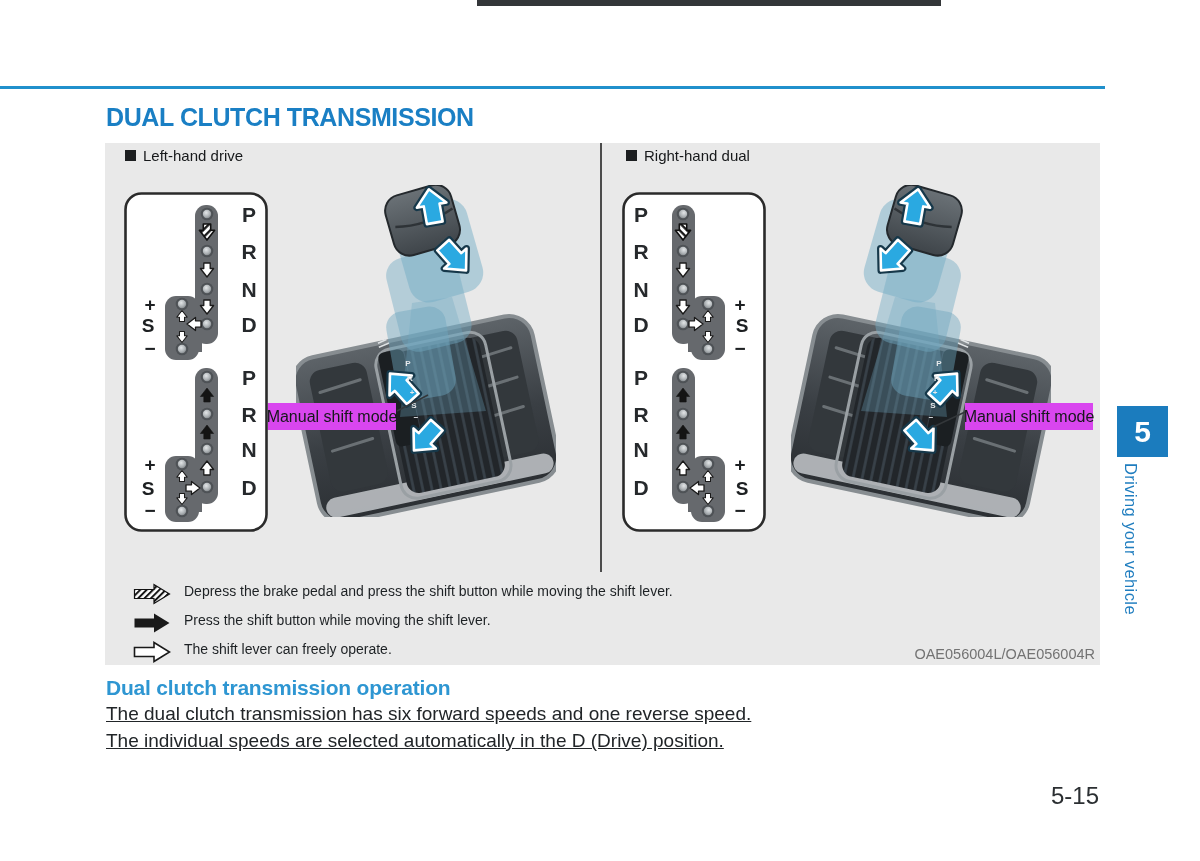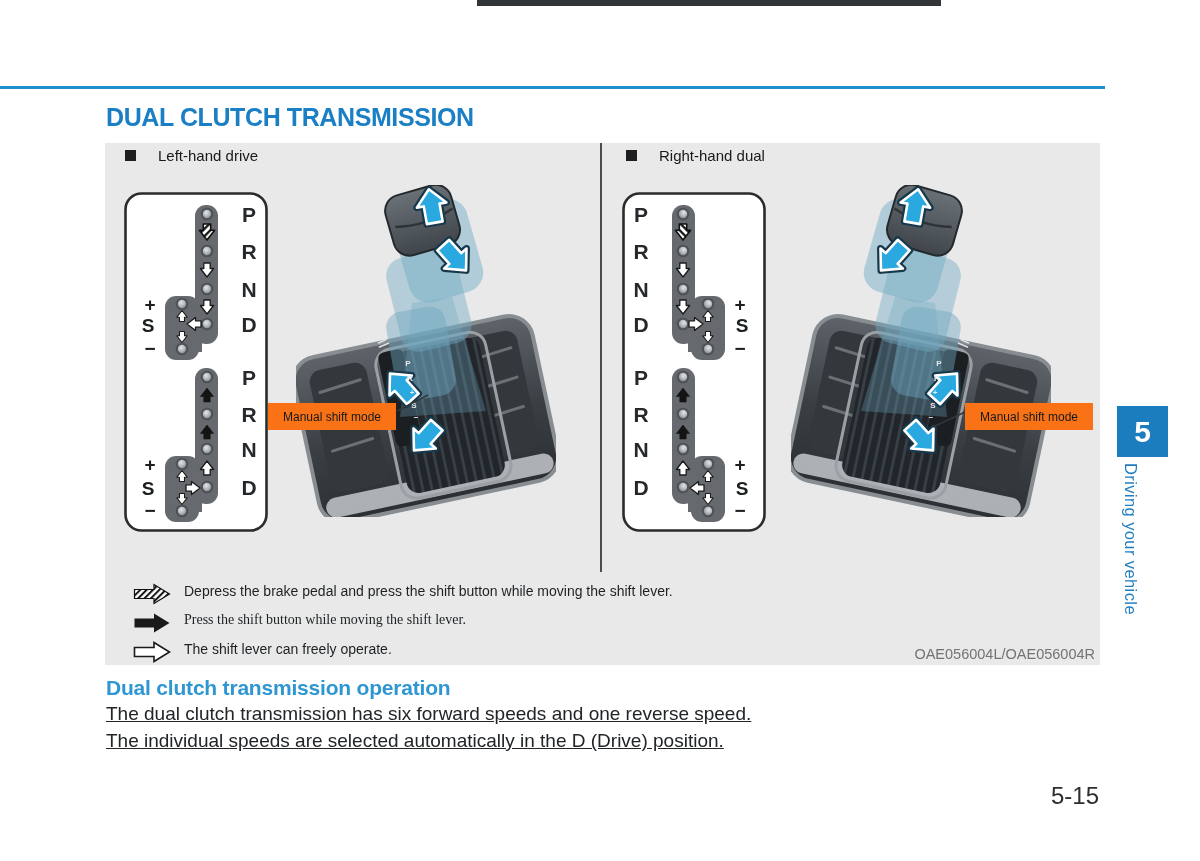--- a/index.html
+++ b/index.html
@@ -7,29 +7,29 @@
        font-family:"Liberation Sans",sans-serif;-webkit-font-smoothing:antialiased;}
   .abs{position:absolute;}
 
   
   .top-bar{left:477px;top:0;width:464px;height:6px;background:#333639;}
   .blue-rule{left:0;top:86px;width:1105px;height:3px;background:#2090cc;}
   .page-title{left:106px;top:103px;font-size:25px;font-weight:700;letter-spacing:-0.4px;color:#1a7fc4;white-space:nowrap;}
 
   
   .figure-box{left:105px;top:143px;width:995px;height:522px;background:#e9e9e9;}
-  .panel-label{top:4px;display:flex;align-items:center;gap:22px;font-size:15px;color:#17191b;white-space:nowrap;padding-left:17px;}
+  .panel-label{top:4px;display:flex;align-items:center;gap:7px;font-size:15px;color:#17191b;white-space:nowrap;padding-left:17px;}
   .panel-label .sq{width:11px;height:11px;background:#1c1e20;flex:0 0 auto;}
   .panel-divider{left:495px;top:0;width:2px;height:429px;background:#4c4c4c;}
 
   .gate-svg{width:144px;height:340px;}
   .console-svg{width:260px;height:332px;}
 
-  .callout{width:128px;height:27px;background:#f97316;display:flex;align-items:center;justify-content:center;
-           font-size:12px;color:#15181a;white-space:nowrap;}
+  .callout{width:128px;height:27px;background:#d946ef;display:flex;align-items:center;justify-content:center;
+           font-size:16px;color:#15181a;white-space:nowrap;}
   .leader{overflow:visible;}
 
   .legend-row{left:28px;height:24px;display:flex;gap:13px;}
   .legend-row .txt{font-size:14px;color:#1d2124;white-space:nowrap;}
   .figure-caption{right:5px;top:503px;font-size:14.5px;color:#737373;white-space:nowrap;}
 
   
   .section-heading{left:106px;top:676px;font-size:21px;font-weight:700;color:#2e96d2;letter-spacing:-0.2px;white-space:nowrap;}
   .body-line{left:106px;font-size:19px;color:#212528;white-space:nowrap;text-decoration:underline;}
   .page-number{left:1040px;top:782px;width:70px;text-align:center;font-size:24px;color:#2b2f32;}
@@ -270,21 +270,21 @@
     <line x1="2" y1="20" x2="34" y2="5" stroke="#33373a" stroke-width="1.5"></line>
   </svg>
   <div class="abs callout" style="left:860px;top:260px;">Manual shift mode</div>
 
   <div class="abs legend-row" style="top:440px;">
     <svg class="legIcon" width="38" height="22" viewBox="0 0 38 22">
       <use href="#legendArrowP" fill="url(#hatch)" stroke="#111" stroke-width="1.2"></use>
     </svg>
     <span class="txt">Depress the brake pedal and press the shift button while moving the shift lever.</span>
   </div>
-  <div class="abs legend-row" style="top:469px;font-family:Liberation Serif, serif;">
+  <div class="abs legend-row" style="top:469px;">
     <svg class="legIcon" width="38" height="22" viewBox="0 0 38 22">
       <use href="#legendArrowP" fill="#1a1a1a"></use>
     </svg>
     <span class="txt">Press the shift button while moving the shift lever.</span>
   </div>
   <div class="abs legend-row" style="top:498px;">
     <svg class="legIcon" width="38" height="22" viewBox="0 0 38 22">
       <use href="#legendArrowP" fill="#ffffff" stroke="#1a1a1a" stroke-width="1.6"></use>
     </svg>
     <span class="txt">The shift lever can freely operate.</span>

